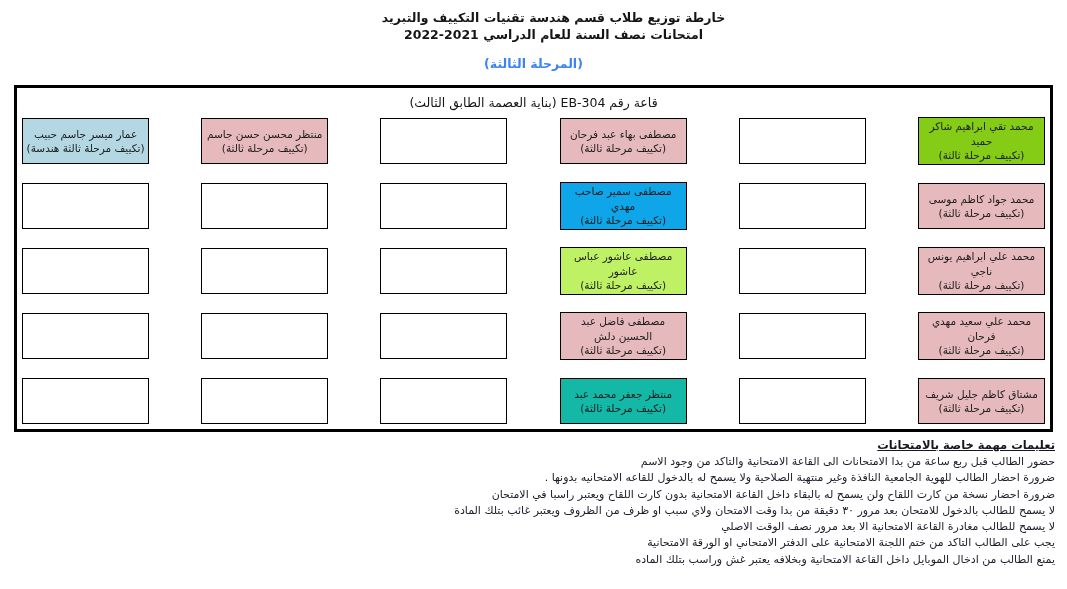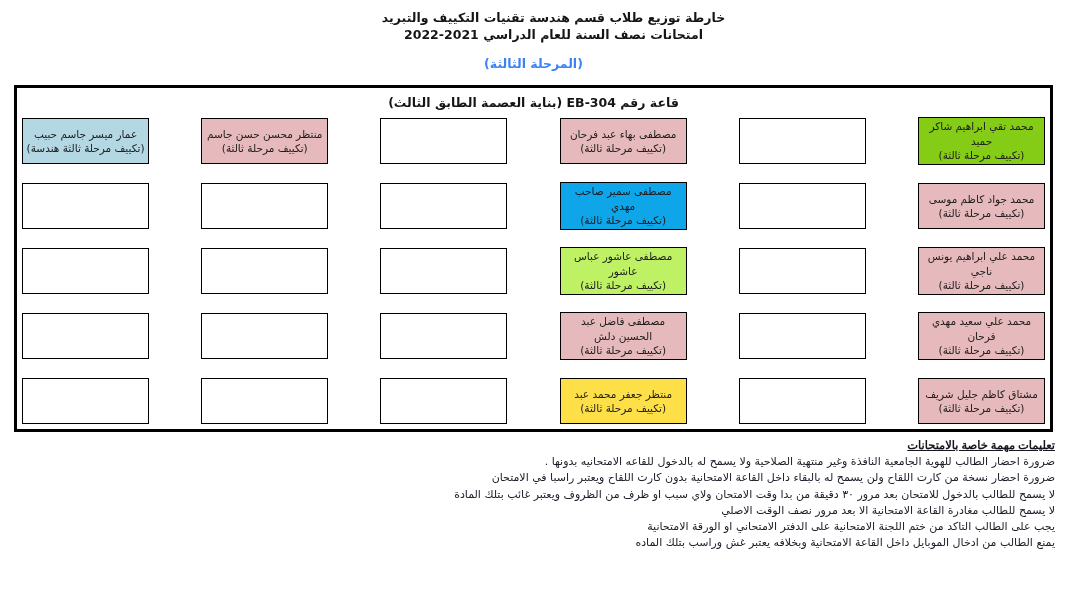--- a/index.html
+++ b/index.html
@@ -34,21 +34,21 @@
   .hall-box {
     position: absolute; top: 85px; left: 14px;
     width: 1039px; height: 347px;
     border: 3px solid #000;
     box-sizing: border-box;
     background: #fff;
   }
   .hall-title {
     margin-top: 7px;
     text-align: center;
-    font-size: 12.5px; font-weight: bold;
+    font-size: 12.5px; font-weight: normal;
     color: #151515;
   }
   .seat-grid {
     display: grid;
     grid-template-columns: repeat(6, 127px);
     grid-auto-rows: 46px;
     row-gap: 19px;
     justify-content: space-between;
     align-items: center;
     direction: rtl;
@@ -78,21 +78,20 @@
   .instructions {
     position: absolute; top: 437px; right: 12px; left: 12px;
     direction: rtl; text-align: right;
     color: #1c1c28;
   }
   .instructions-header {
     font-size: 11.5px; font-weight: bold;
     text-decoration: underline;
     line-height: 17px;
     color: #16161f;
-    font-family: Liberation Serif, serif;
   }
   .instr-line {
     font-size: 11px;
     line-height: 16.3px;
   }
 </style>
 </head>
 <body>
 
 <div class="page">
@@ -158,33 +157,34 @@
           <div class="seat-program">(تكييف مرحلة ثالثة)</div>
         </div>
         <div class="seat empty"></div>
         <div class="seat empty"></div>
         <div class="seat empty"></div>
         <div class="seat occupied" style="background: rgb(230, 185, 188);">
           <div class="seat-name">مشتاق كاظم جليل شريف</div>
           <div class="seat-program">(تكييف مرحلة ثالثة)</div>
         </div>
         <div class="seat empty"></div>
-        <div class="seat occupied" style="background: #fde047; justify-content: center;">
+        <div class="seat occupied" style="background: #14b8a6; justify-content: center;">
           <div class="seat-name">منتظر جعفر محمد عبد</div>
           <div class="seat-program">(تكييف مرحلة ثالثة)</div>
         </div>
         <div class="seat empty"></div>
         <div class="seat empty"></div>
         <div class="seat empty"></div>
       </div>
   </div>
 
   <div class="instructions">
     <div class="instructions-header">تعليمات مهمة خاصة بالامتحانات</div>
     <div id="instruction-lines">
+        <div class="instr-line">حضور الطالب قبل ربع ساعة من بدا الامتحانات الى القاعة الامتحانية والتاكد من وجود الاسم</div>
         <div class="instr-line">ضرورة احضار الطالب للهوية الجامعية النافذة وغير منتهية الصلاحية ولا يسمح له بالدخول للقاعه الامتحانيه بدونها .</div>
         <div class="instr-line">ضرورة احضار نسخة من كارت اللقاح ولن يسمح له بالبقاء داخل القاعة الامتحانية بدون كارت اللقاح ويعتبر راسبا في الامتحان</div>
         <div class="instr-line">لا يسمح للطالب بالدخول للامتحان بعد مرور ٣٠ دقيقة من بدا وقت الامتحان ولاي سبب او ظرف من الظروف ويعتبر غائب بتلك المادة</div>
         <div class="instr-line">لا يسمح للطالب مغادرة القاعة الامتحانية الا بعد مرور نصف الوقت الاصلي</div>
         <div class="instr-line">يجب على الطالب التاكد من ختم اللجنة الامتحانية على الدفتر الامتحاني او الورقة الامتحانية</div>
         <div class="instr-line">يمنع الطالب من ادخال الموبايل داخل القاعة الامتحانية وبخلافه يعتبر غش وراسب بتلك الماده</div>
       </div>
   </div>
 
 </div>

